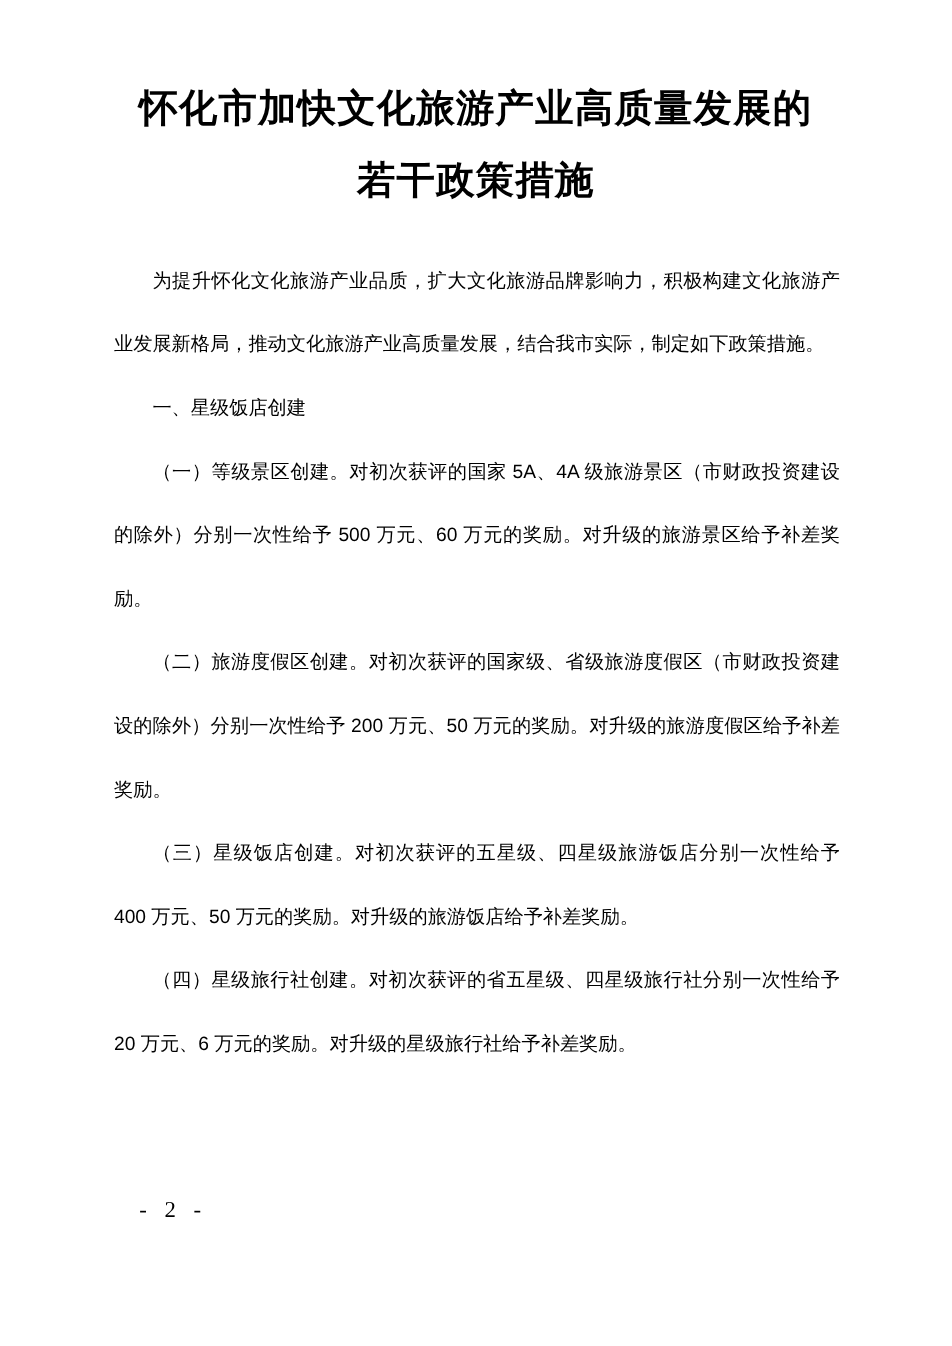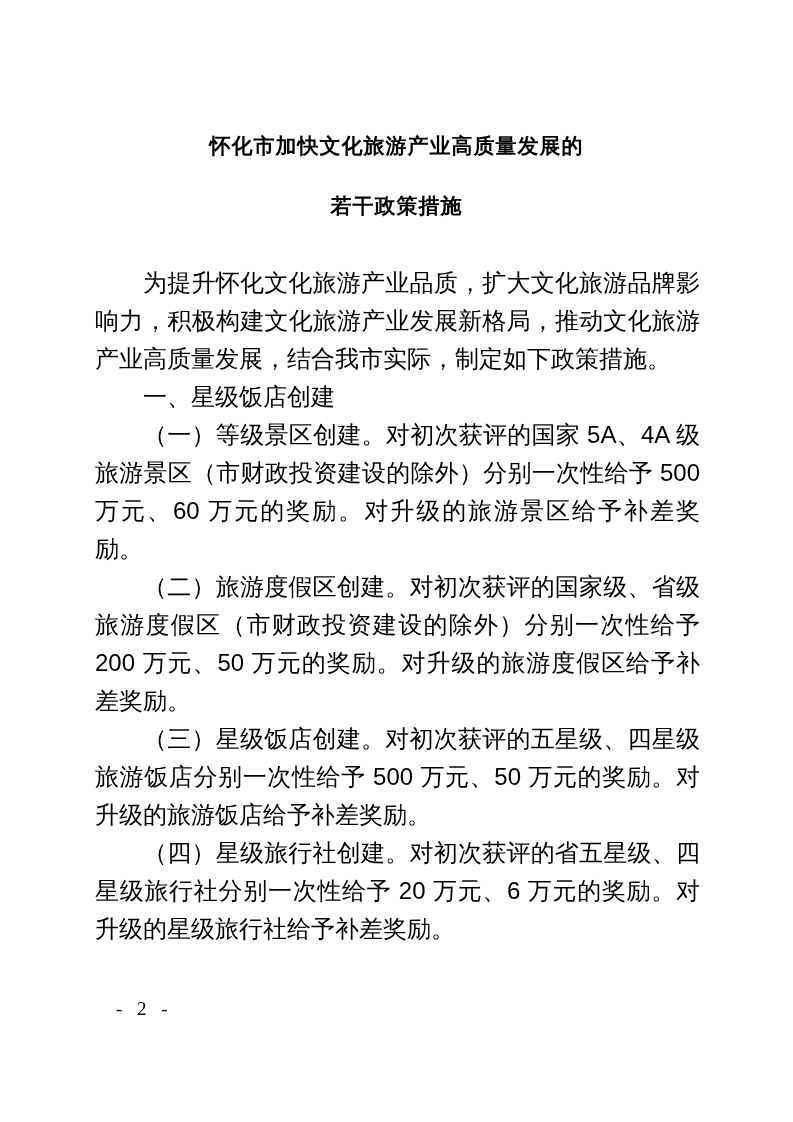--- a/index.html
+++ b/index.html
@@ -12,36 +12,36 @@
     width: 793px;
     height: 1122px;
     margin: 0 auto;
     background: #ffffff;
     color: #000000;
     overflow: hidden;
     font-family: "Liberation Sans", "DejaVu Sans", sans-serif;
   }
   .doc-title {
     margin: 0;
-    padding-top: 116px;
+    padding-top: 60px;
     text-align: center;
-    font-size: 21px;
+    font-size: 32px;
     font-weight: 700;
     line-height: 60px;
     letter-spacing: 1px;
     color: #000000;
   }
   .doc-title .title-line {
     display: block;
   }
   .doc-body {
     margin: 28px 93px 0 95px;
     width: 605px;
-    font-size: 24px;
-    line-height: 38px;
+    font-size: 16px;
+    line-height: 53px;
     text-align: justify;
     text-justify: inter-ideograph;
     color: #000000;
   }
   .doc-body p {
     margin: 0;
     padding: 0;
     text-indent: 2em;
   }
   .page-number {
@@ -62,19 +62,19 @@
   <h1 class="doc-title">
     <span class="title-line">怀化市加快文化旅游产业高质量发展的</span>
     <span class="title-line">若干政策措施</span>
   </h1>
 
   <div class="doc-body">
     <p>为提升怀化文化旅游产业品质，扩大文化旅游品牌影响力，积极构建文化旅游产业发展新格局，推动文化旅游产业高质量发展，结合我市实际，制定如下政策措施。</p>
     <p>一、星级饭店创建</p>
     <p>（一）等级景区创建。对初次获评的国家 5A、4A 级旅游景区（市财政投资建设的除外）分别一次性给予 500 万元、60 万元的奖励。对升级的旅游景区给予补差奖励。</p>
     <p>（二）旅游度假区创建。对初次获评的国家级、省级旅游度假区（市财政投资建设的除外）分别一次性给予 200 万元、50 万元的奖励。对升级的旅游度假区给予补差奖励。</p>
-    <p>（三）星级饭店创建。对初次获评的五星级、四星级旅游饭店分别一次性给予 500 万元、50 万元的奖励。对升级的旅游饭店给予补差奖励。</p>
+    <p>（三）星级饭店创建。对初次获评的五星级、四星级旅游饭店分别一次性给予 400 万元、50 万元的奖励。对升级的旅游饭店给予补差奖励。</p>
     <p>（四）星级旅行社创建。对初次获评的省五星级、四星级旅行社分别一次性给予 20 万元、6 万元的奖励。对升级的星级旅行社给予补差奖励。</p>
   </div>
 
   <div class="page-number">- 2 -</div>
 
 </div>
 
 </body></html>

